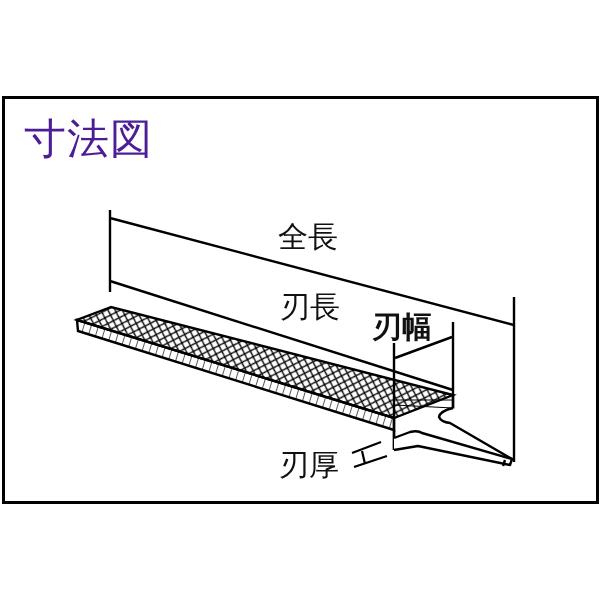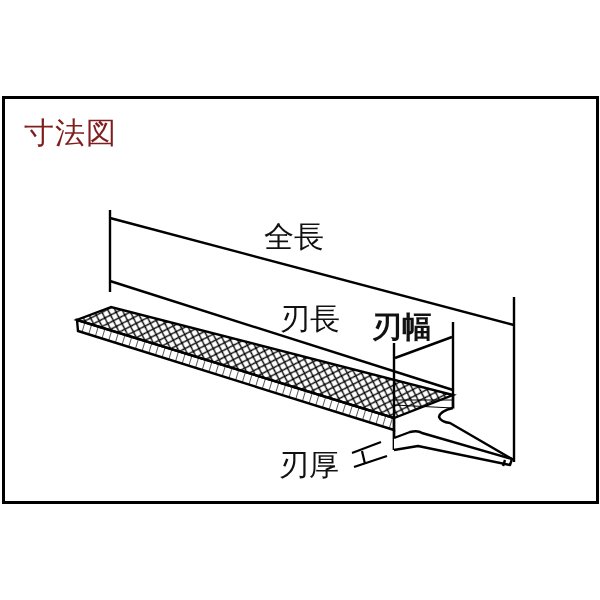--- a/index.html
+++ b/index.html
@@ -1,18 +1,18 @@
 <!DOCTYPE html>
 <html><head>
 <meta charset="utf-8">
 <style>
   html, body { margin:0; padding:0; background:#ffffff; }
   body { width:600px; height:600px; position:relative; overflow:hidden; font-family:"DejaVu Sans", sans-serif; }
   .frame { position:absolute; left:2px; top:96px; width:591px; height:402px; border:3px solid #000; background:#fff; }
-  .title { position:absolute; left:24px; top:118px; font-size:30px; color:#7f1d1d; letter-spacing:1px; line-height:1; }
+  .title { position:absolute; left:24px; top:118px; font-size:42px; color:#4c1d95; letter-spacing:1px; line-height:1; }
   .lbl { position:absolute; font-size:30px; color:#111; line-height:1; }
   svg { position:absolute; left:0; top:0; }
 </style>
 </head>
 <body>
 
 <div class="frame"></div>
 
 <div class="title">寸法図</div>
 
@@ -60,16 +60,16 @@
     <line x1="505" y1="460" x2="503" y2="466"></line>
   </g>
 
   <g stroke="#000" stroke-width="2.2" fill="none">
     <line x1="352" y1="453" x2="381" y2="442"></line>
     <line x1="354" y1="467" x2="387" y2="456"></line>
     <line x1="362" y1="451" x2="365" y2="464"></line>
   </g>
 </svg>
 
-<div class="lbl" style="left:264px;top:222px;text-align:center;">全長</div>
-<div class="lbl" style="left:280px;top:304px;">刃長</div>
+<div class="lbl" style="left:278px;top:222px;text-align:center;">全長</div>
+<div class="lbl" style="left:280px;top:292px;">刃長</div>
 <div class="lbl" style="left:372px;top:312px;font-weight:bold;">刃幅</div>
 <div class="lbl" style="left:279px;top:450px;">刃厚</div>
 
 </body></html>

